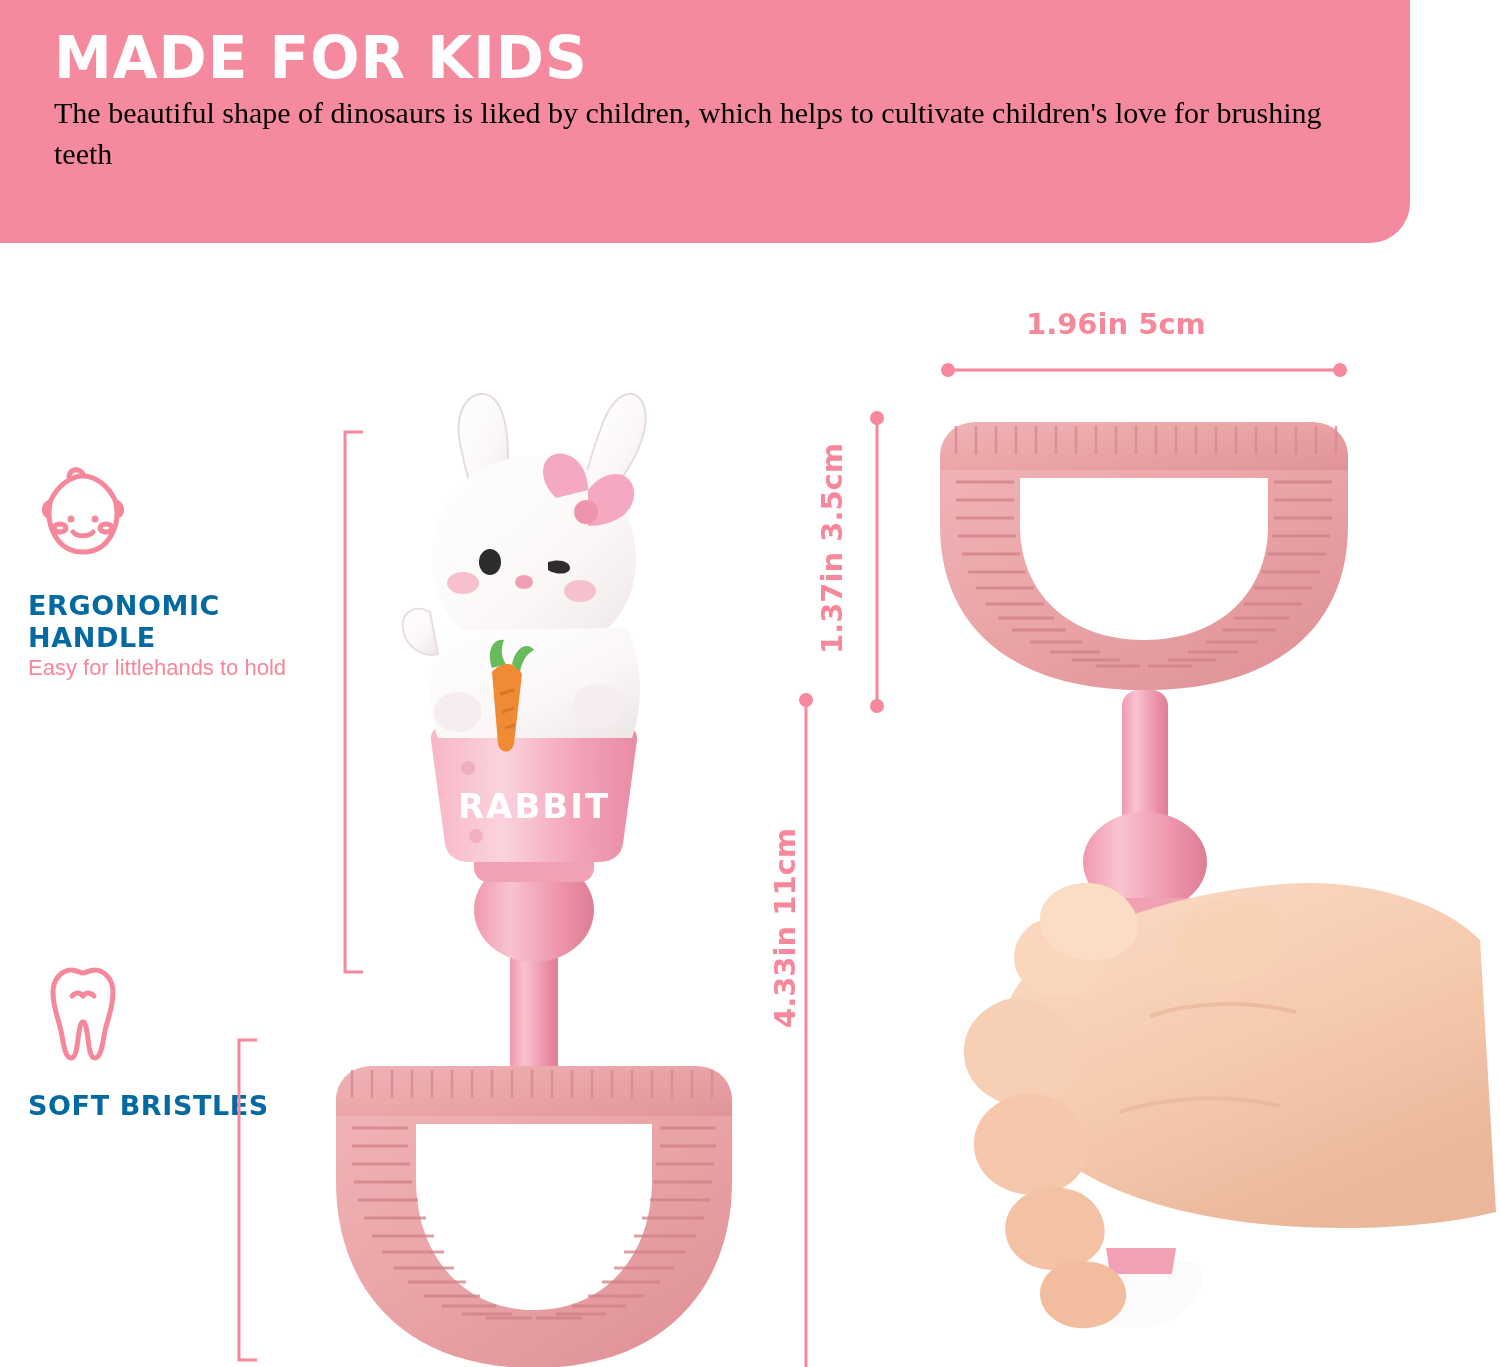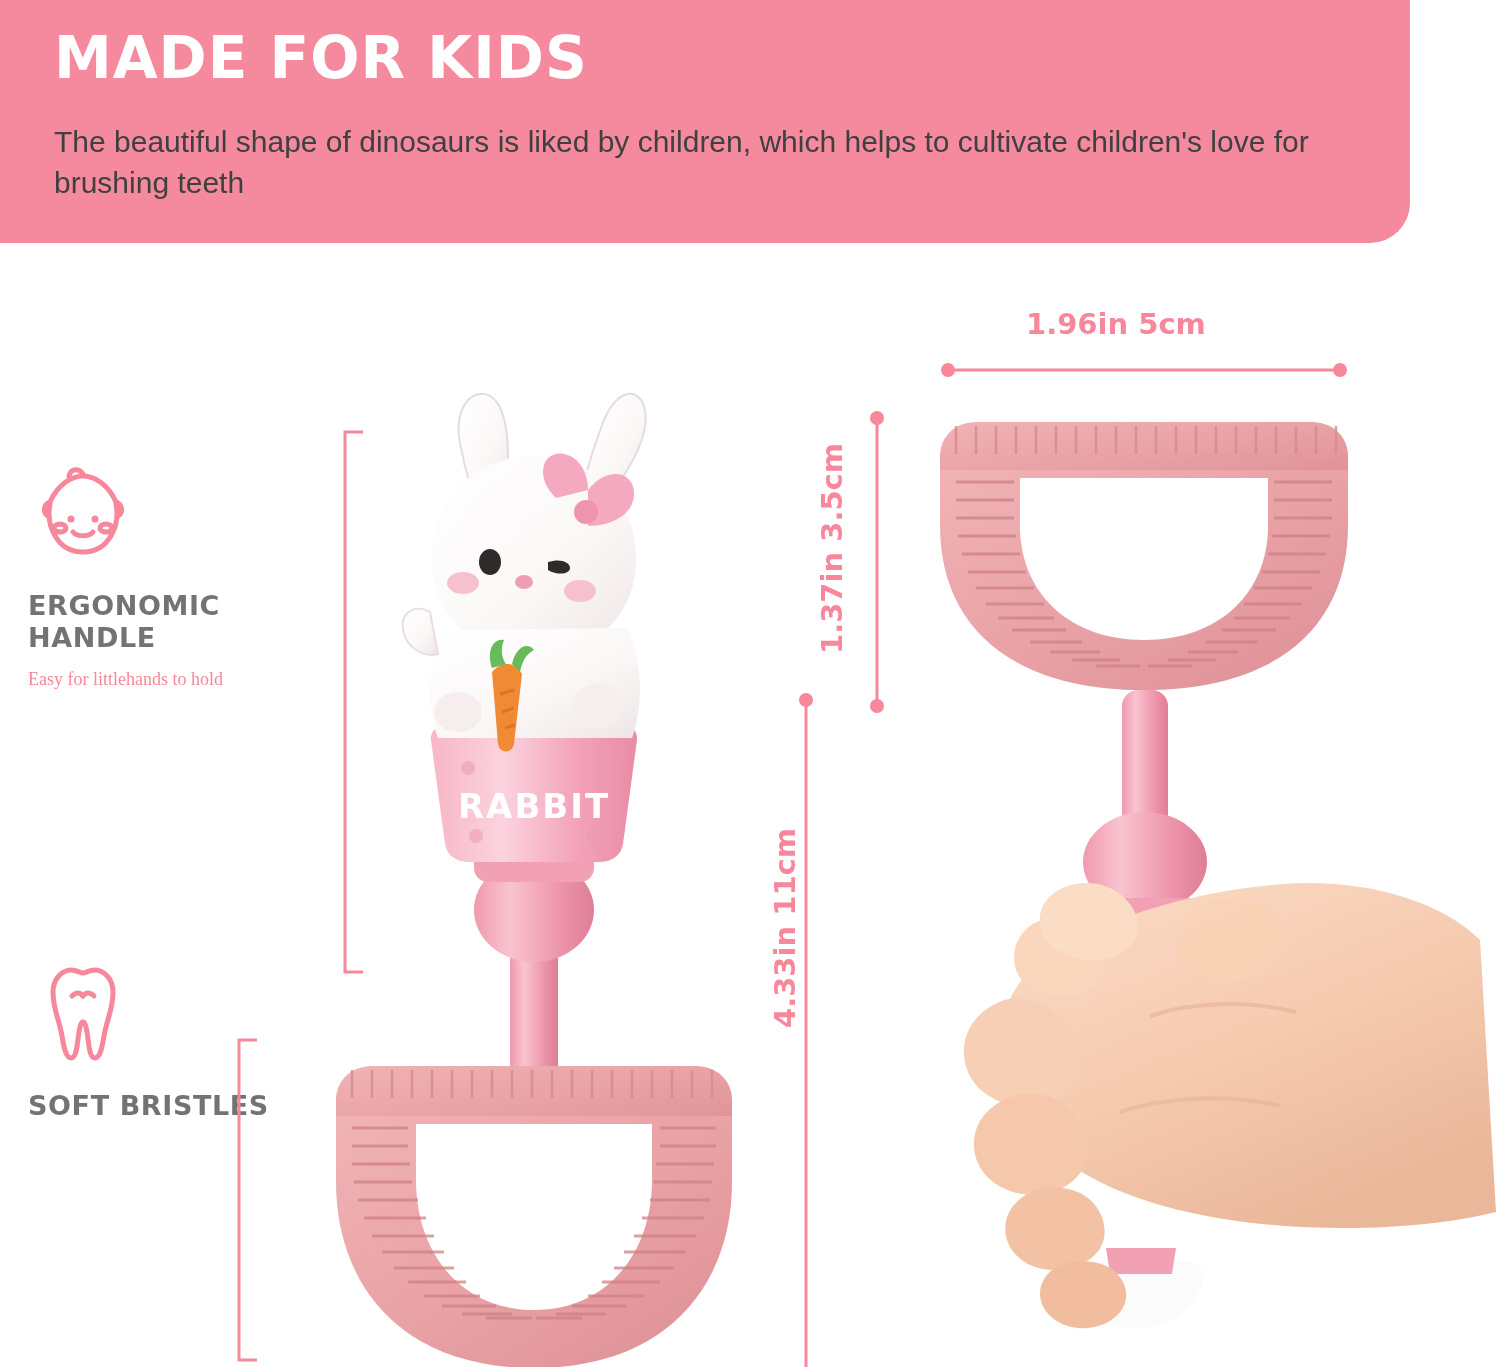--- a/index.html
+++ b/index.html
@@ -31,26 +31,26 @@
   .header-title {
     font-size: 58px;
     font-weight: bold;
     color: #ffffff;
     letter-spacing: 1px;
     line-height: 1.05;
     margin: 0;
     font-family: "DejaVu Sans", sans-serif;
   }
   .header-sub {
-    margin-top: 32px;
+    margin-top: 3px;
     font-size: 30px;
-    color: #404040;
+    color: #000000;
     line-height: 1.38;
     max-width: 1290px;
-    font-family: Liberation Sans, sans-serif;
+    font-family: Liberation Serif, serif;
     font-weight: 400;
   }
 
   
   .feature {
     position: absolute;
     left: 28px;
     width: 300px;
   }
   .feature-1 { top: 462px; }
@@ -60,29 +60,28 @@
     width: 110px;
     height: 110px;
     display: block;
   }
   .feature-title {
     margin-top: 18px;
     font-size: 27px;
     font-weight: bold;
     letter-spacing: 0.6px;
     line-height: 1.18;
-    color: #737373;
+    color: #0369a1;
     font-family: "DejaVu Sans", sans-serif;
   }
   .feature-desc {
-    margin-top: 14px;
-    font-size: 18px;
+    font-size: 22px;
     line-height: 1.3;
     color: #f7879a;
-    font-family: Liberation Serif, serif;
+    font-family: Liberation Sans, sans-serif;
   }
 
   
   .dim-label {
     position: absolute;
     font-size: 29px;
     font-weight: bold;
     color: #f7879a;
     font-family: "DejaVu Sans", sans-serif;
     white-space: nowrap;

